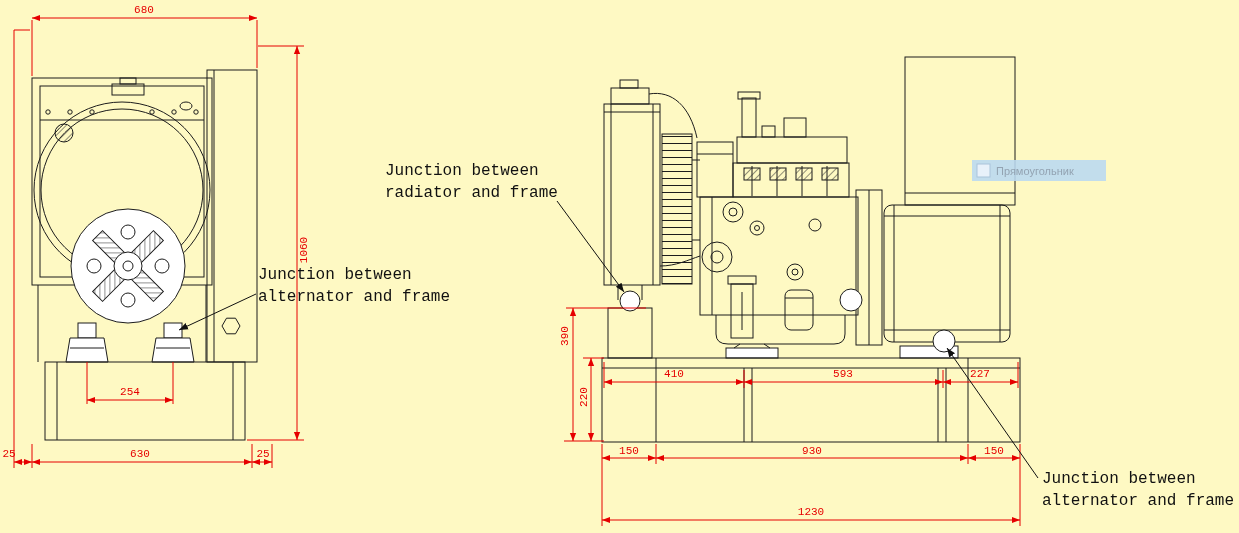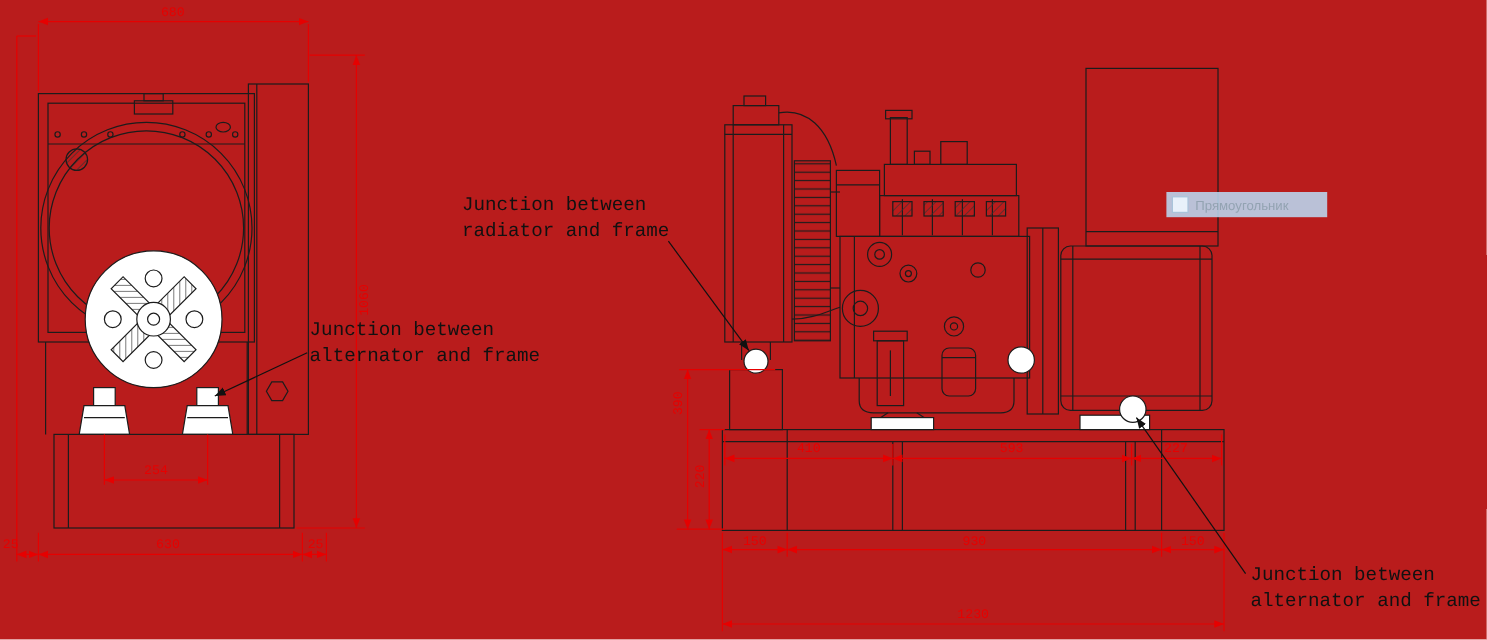--- a/index.html
+++ b/index.html
@@ -1,16 +1,16 @@
 <!DOCTYPE html>
 <html><head>
 <meta charset="utf-8">
 <style>
   html,body{margin:0;padding:0;background:#ffffff;}
-  .canvas{position:relative;width:1239px;height:533px;background:#b91c1c;overflow:hidden;}
+  .canvas{position:relative;width:1239px;height:533px;background:#fef9c3;overflow:hidden;}
   .dim{font:11px "Liberation Mono", monospace;}
   .ann{font:16px "Liberation Mono", monospace;}
   .tip{font:11px "Liberation Sans", sans-serif;}
   svg text{user-select:none;}
 </style>
 </head>
 <body>
 
 <div class="canvas">
 <svg width="1239" height="533" viewBox="0 0 1239 533">

